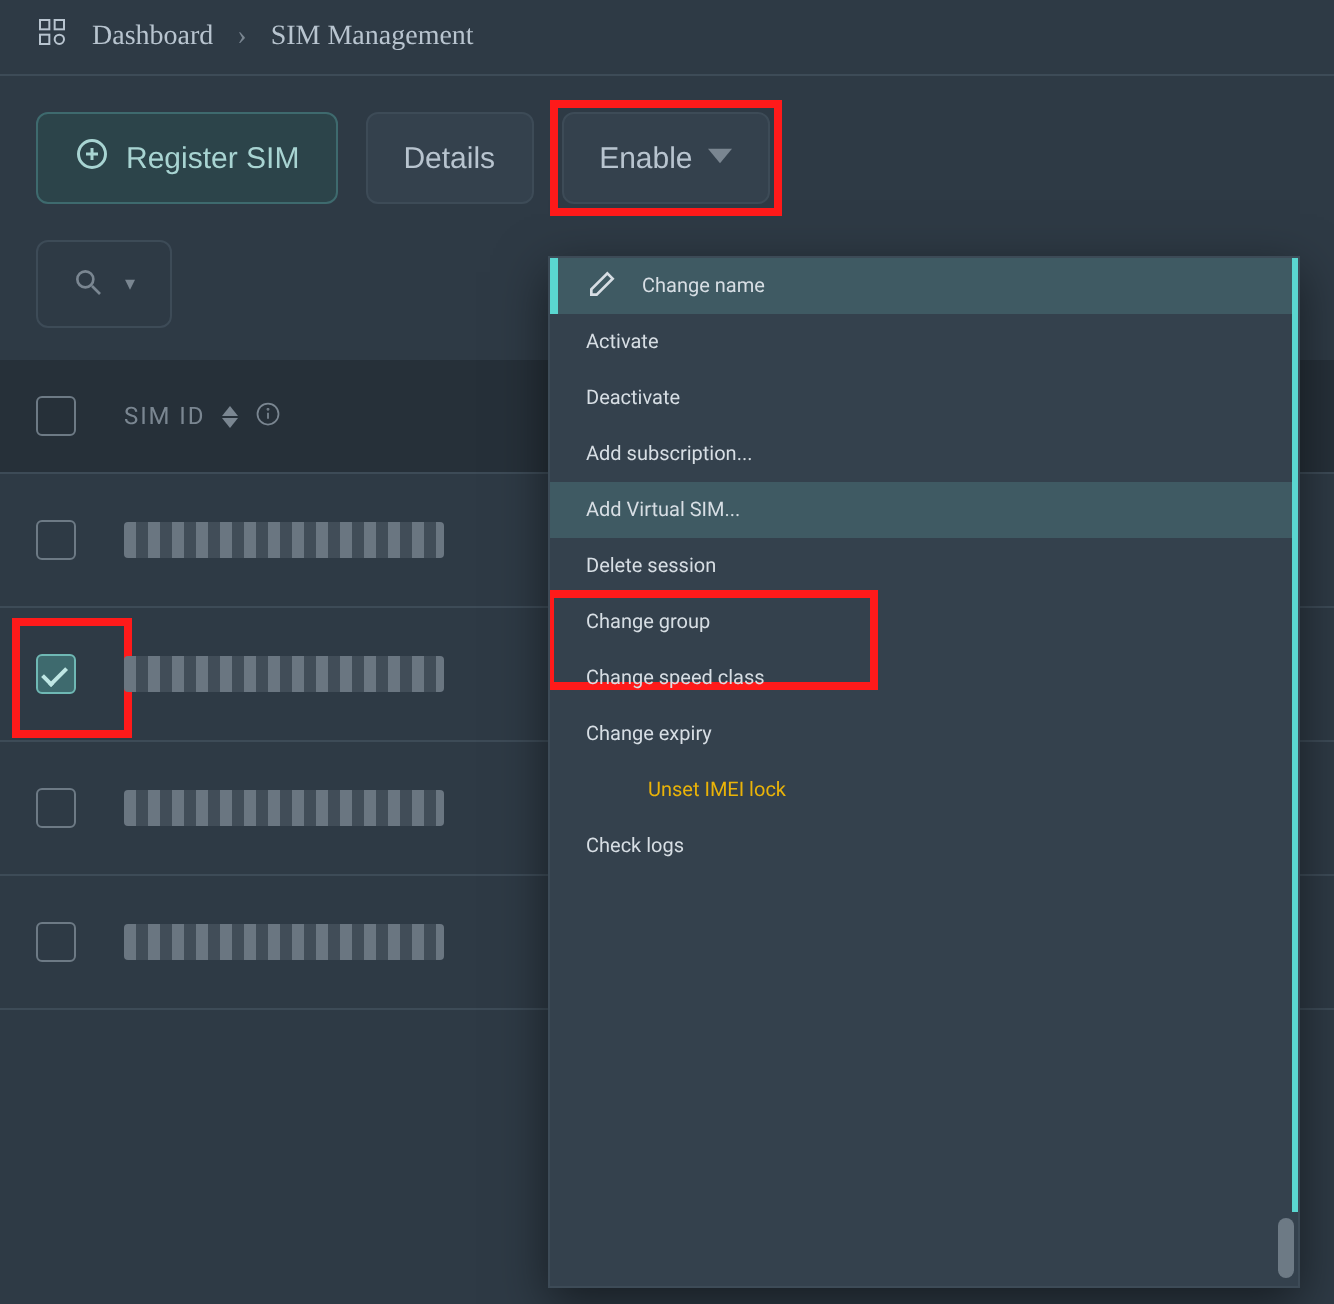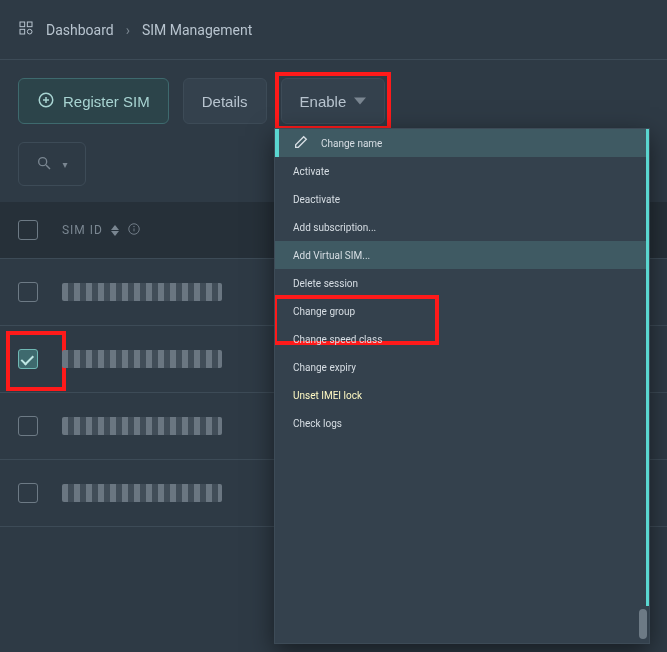--- a/index.html
+++ b/index.html
@@ -8,21 +8,21 @@
     --panel:#34414d;
     --panel-border:#3d4b57;
     --text:#b8c4cf;
     --text-dim:#7a8691;
     --accent:#5ad6d0;
     --row-hover:#3c4a56;
     --highlight:#ff1a1a;
   }
   html,body{margin:0;padding:0;width:667px;height:652px;background:var(--bg);font-family:-apple-system,"Segoe UI",Roboto,Arial,sans-serif;color:var(--text);font-size:14px;overflow:hidden;}
   
-  .crumbs{display:flex;align-items:center;gap:12px;padding:20px 18px;border-bottom:1px solid var(--panel-border);}
+  .crumbs{display:flex;align-items:center;gap:12px;padding:8px 18px;border-bottom:1px solid var(--panel-border);font-family:Liberation Serif, serif;}
   .crumb-icon svg{width:16px;height:16px;fill:none;stroke:var(--text);stroke-width:1.5;}
   .crumb-link{color:var(--text);}
   .crumb-sep{color:var(--text-dim);}
   
   .toolbar{display:flex;gap:14px;padding:18px;}
   .btn{display:inline-flex;align-items:center;gap:8px;height:46px;padding:12px 18px;border:1px solid var(--panel-border);border-radius:6px;background:var(--panel);color:var(--text);font-size:15px;}
   .btn.primary-outline{background:#2c444a;border-color:#3e6a6e;color:#a8d4d2;}
   .btn .plus-icon svg{width:18px;height:18px;stroke:#a8d4d2;fill:none;stroke-width:2;}
   .btn .chev svg{width:12px;height:12px;fill:var(--text-dim);}
   .actions-wrap{position:relative;}
@@ -49,21 +49,21 @@
   .sort-icons .up{border-bottom:5px solid var(--text-dim);}
   .sort-icons .down{border-top:5px solid var(--text-dim);}
   .info-icon svg{width:14px;height:14px;stroke:var(--text-dim);fill:none;stroke-width:1.5;}
   
   .menu{position:absolute;left:274px;top:128px;width:374px;height:514px;background:var(--panel);box-shadow:0 8px 24px rgba(0,0,0,0.5);border:1px solid var(--panel-border);overflow:hidden;}
   .menu-inner{position:absolute;inset:0;overflow:hidden;}
   .menu-scrollthumb{position:absolute;right:2px;top:480px;width:8px;height:30px;background:#6d7a85;border-radius:4px;}
   .menu-accentbar{position:absolute;top:0;right:0;width:3px;height:477px;background:var(--accent);}
   .menu-item{height:28px;display:flex;align-items:center;gap:12px;padding:0 18px;color:#d7dee4;font-size:10px;position:relative;}
   .menu-item.hover{background:#3f5a63;}
-  .menu-item.disabled{color:#fef9c3;}
+  .menu-item.disabled{color:#eab308;margin-left:31px;}
   .menu-item .edit-icon svg{width:16px;height:16px;stroke:#d7dee4;fill:none;stroke-width:2;}
   .menu-item .left-accent{position:absolute;left:0;top:0;bottom:0;width:4px;background:var(--accent);}
   .menu-highlight{position:absolute;border:4px solid var(--highlight);pointer-events:none;}
 </style>
 </head>
 <body>
 
 <div class="crumbs">
   <span class="crumb-icon">
     <svg viewBox="0 0 24 24">

